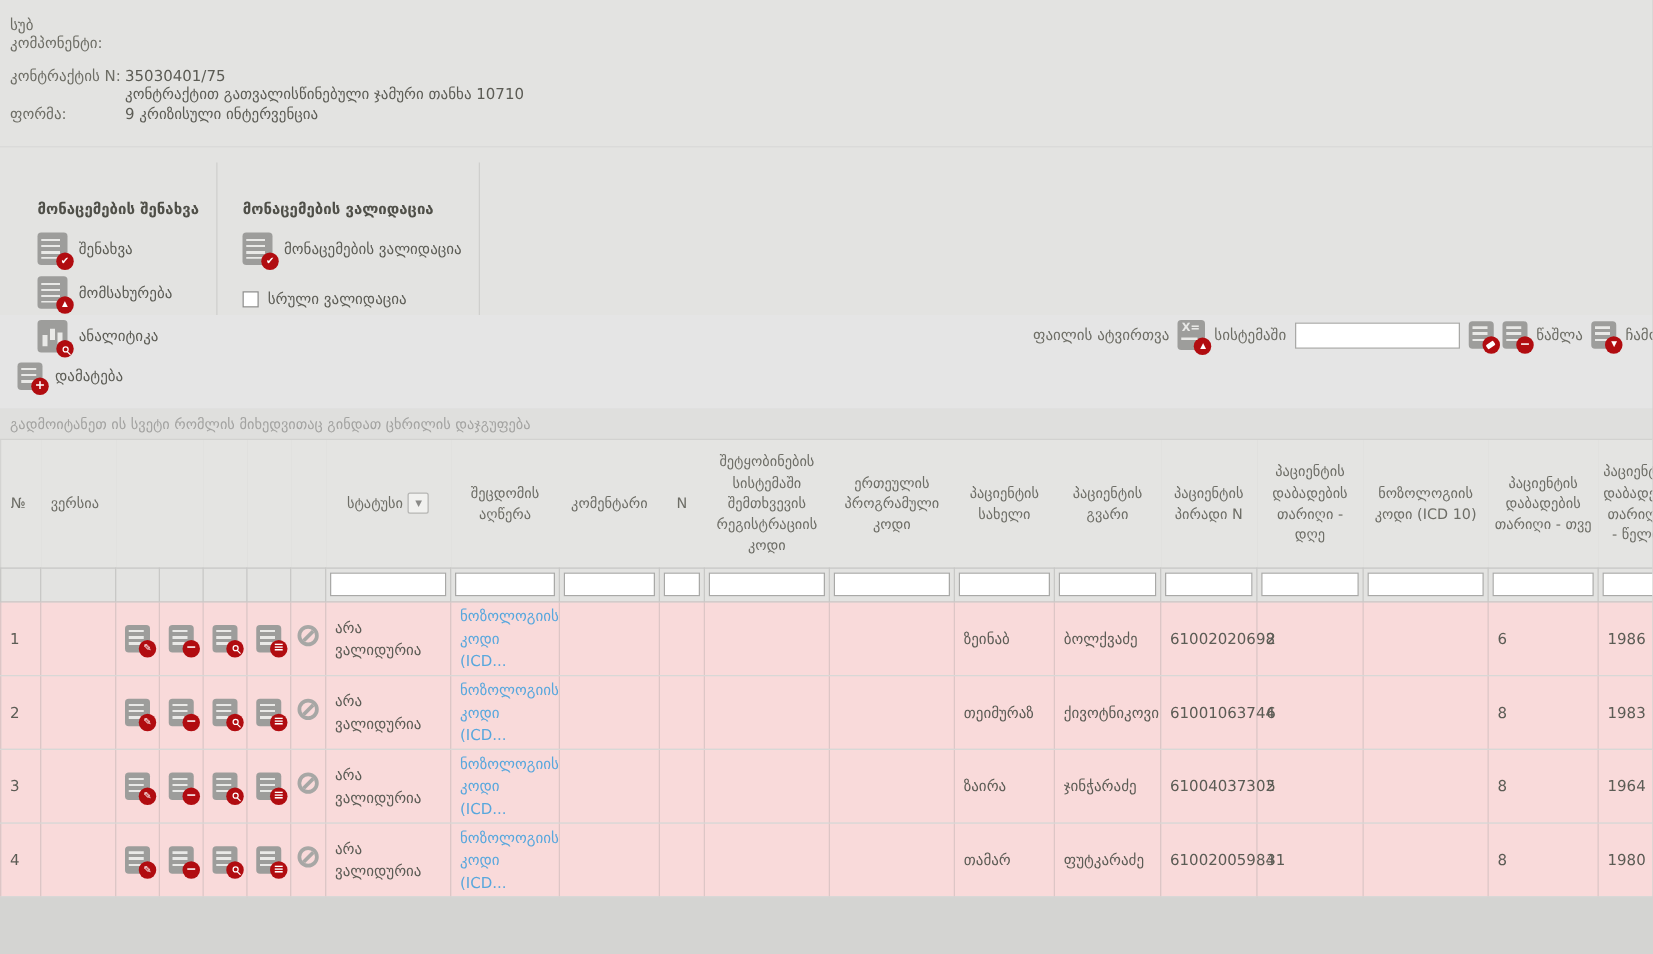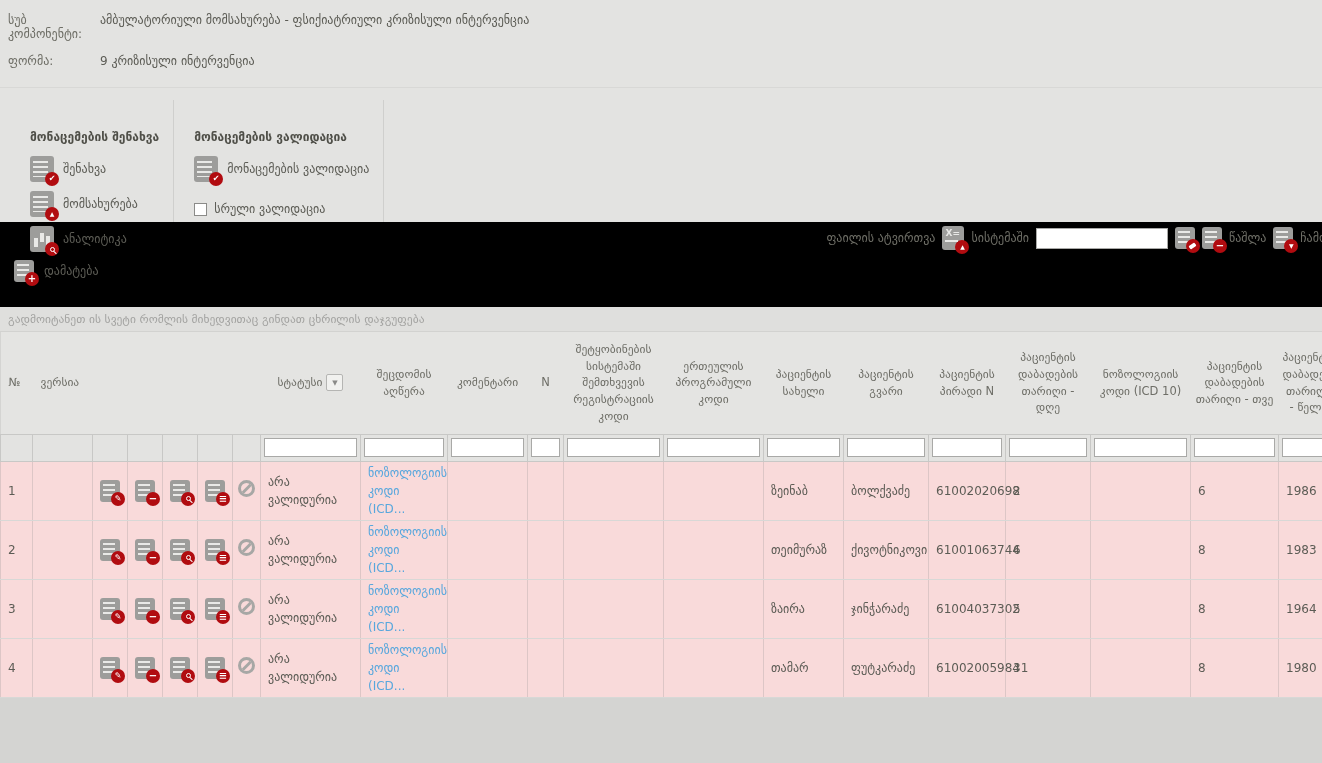--- a/index.html
+++ b/index.html
@@ -39,21 +39,21 @@
   .bars::before { content:""; position:absolute; left:4px; bottom:5px; width:4px; height:9px; background:#e9e9e7;
     box-shadow:6px -5px 0 0 #e9e9e7, 12px -2px 0 0 #e9e9e7; }
   .xls { width:22px; height:24px; background:#9d9d9b; border-radius:3px; position:relative; display:inline-block; }
   .xls::before { content:"X="; position:absolute; left:3px; top:2px; color:#e9e9e7; font-size:9px; font-weight:bold; letter-spacing:0; }
   .xls::after { content:""; position:absolute; left:3px; bottom:5px; width:13px; height:5px;
     background:repeating-linear-gradient(to bottom,#e9e9e7 0 2px,transparent 2px 5px); }
   .blocked { width:17px; height:17px; border:3px solid #a7a7a5; border-radius:50%; position:relative; display:inline-block; overflow:hidden; }
   .blocked::after { content:""; position:absolute; left:-2px; top:4px; width:16px; height:3px; background:#a7a7a5; transform:rotate(-45deg); }
 
   
-  .white-band { background:#000000; height:85px; }
+  .white-band { background:#e5e5e5; height:75px; }
   .upload-toolbar { width:1380px; display:flex; justify-content:flex-end; align-items:center; gap:7px; padding-top:4px; }
   .upload-toolbar .tlabel { color:#6e6e66; cursor:pointer; white-space:nowrap; }
   .upload-input { width:132px; height:21px; border:1px solid #a9a9a7; background:#fff; padding:0 4px; font-size:12px; }
   .add-row { padding:10px 0 0 14px; display:flex; align-items:center; gap:10px; cursor:pointer; }
 
   
   .group-bar { background:#dfdfdd; height:25px; line-height:25px; padding-left:8px; color:#a3a3a1;
     font-size:11.5px; border-bottom:1px solid #d2d2d0; }
 
   
@@ -75,21 +75,27 @@
   tbody td.icon-cell { text-align:center; padding:2px 0; }
   tbody td.icon-cell .doc { cursor:pointer; }
   a.err-link { color:#58a7dd; text-decoration:none; cursor:pointer; }
 </style>
 </head>
 <body>
 
 <div class="info-panel">
   <div class="info-row">
     <div class="info-label">სუბ კომპონენტი:</div>
-    <div class="info-value">ამბულატორიული მომსახურება - ფსიქიატრიული კრიზისული ინტერვენცია</div>
+  </div>
+  <div class="info-row tight">
+    <div class="info-label">კონტრაქტის N:</div>
+    <div class="info-value">
+      <div>35030401/75</div>
+      <div>კონტრაქტით გათვალისწინებული ჯამური თანხა 10710</div>
+    </div>
   </div>
   <div class="info-row">
     <div class="info-label">ფორმა:</div>
     <div class="info-value">9 კრიზისული ინტერვენცია</div>
   </div>
 </div>
 
 <div class="actions-panel">
   <div class="action-group">
     <h3>მონაცემების შენახვა</h3>

